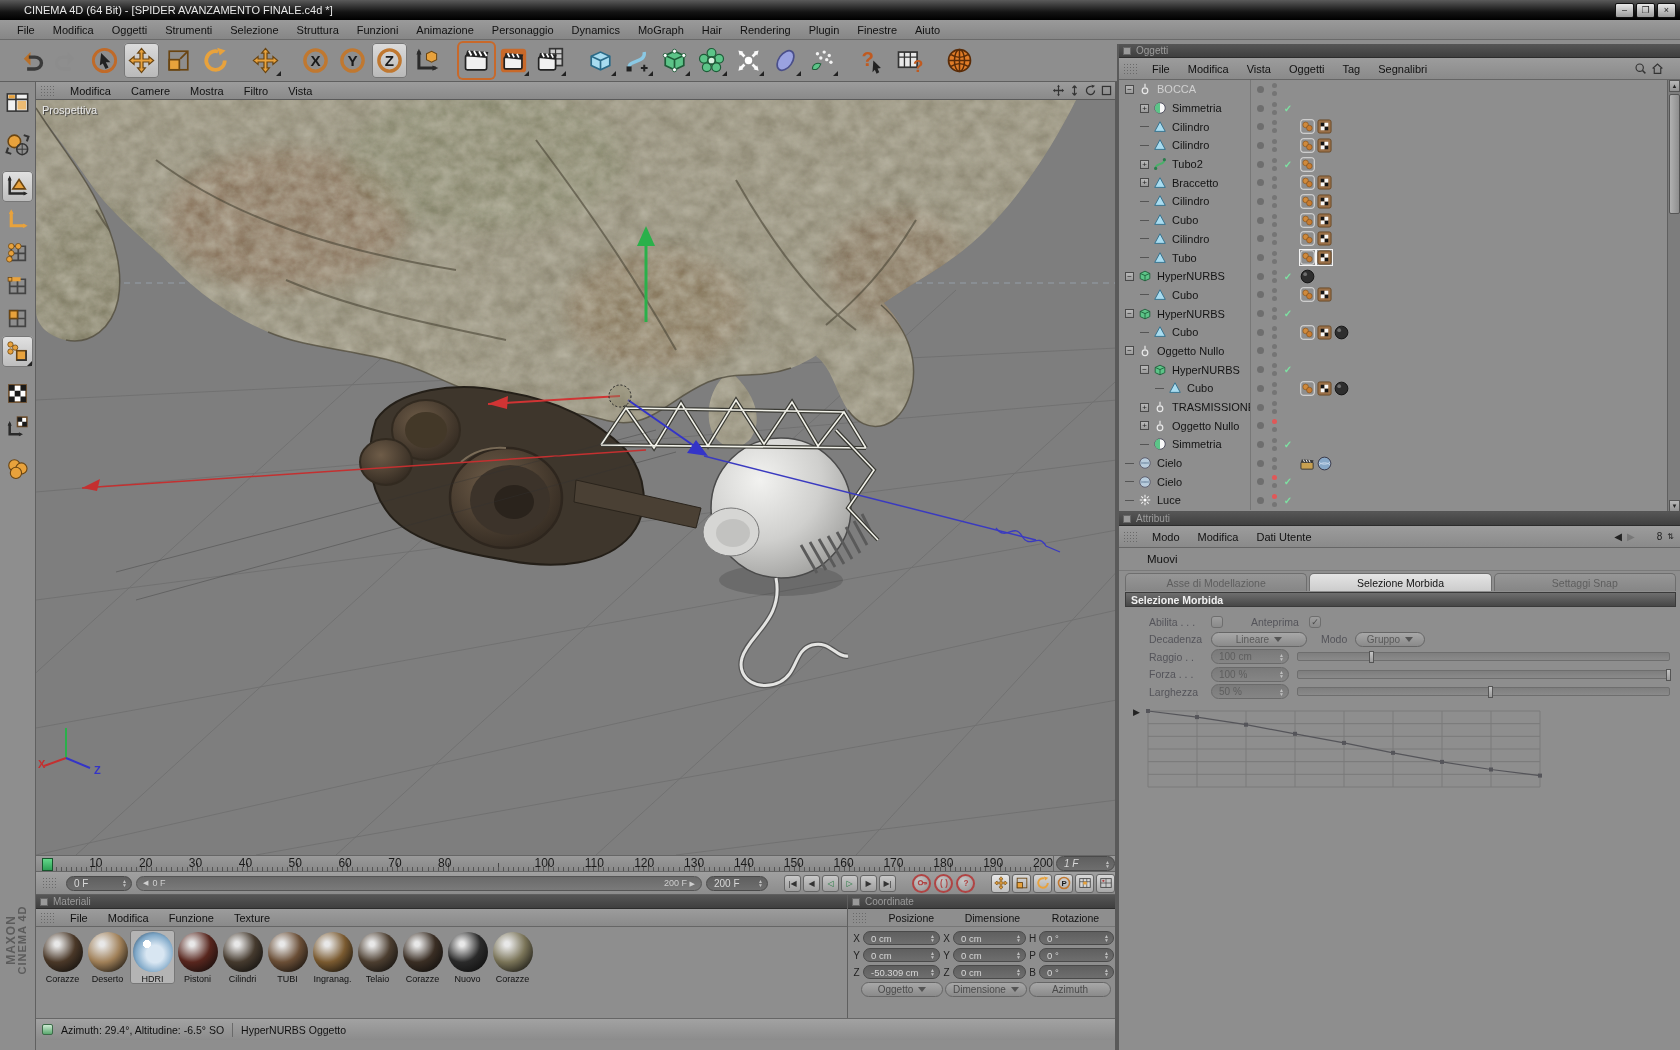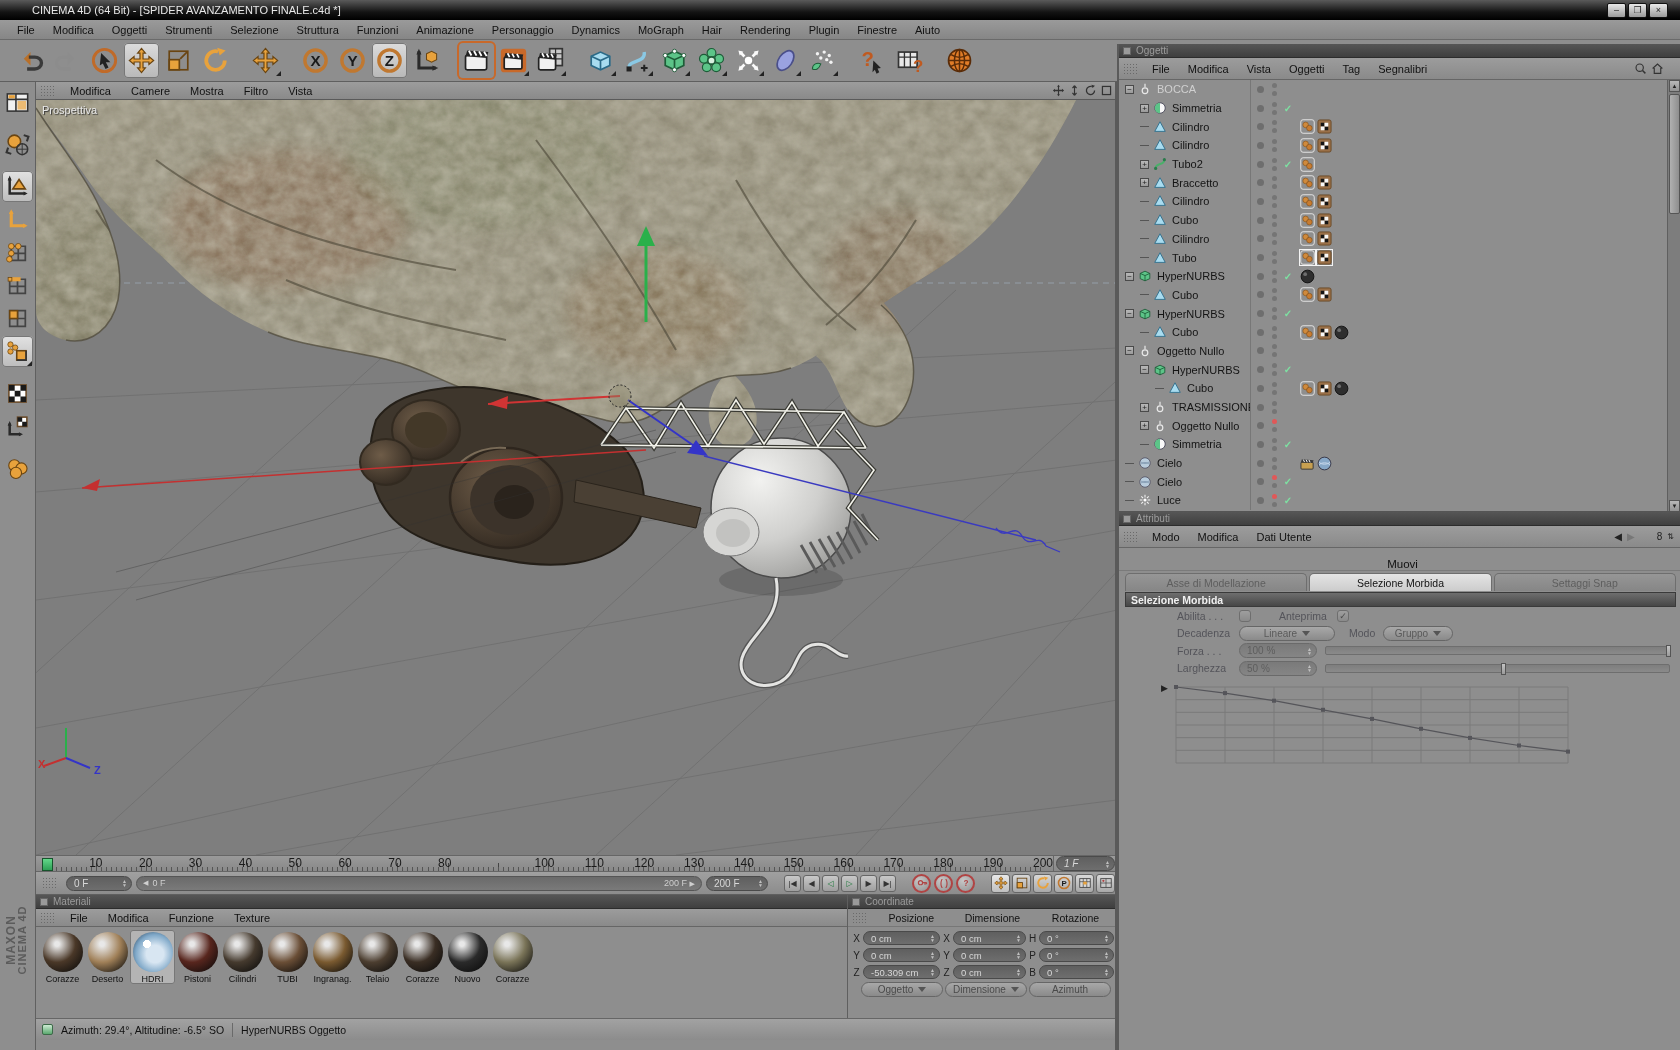--- a/index.html
+++ b/index.html
@@ -1,20 +1,20 @@
 <!DOCTYPE html>
 <html><head>
 <meta charset="utf-8">
 <style>
   html,body{margin:0;padding:0;background:#4a4a4a;}
   *{box-sizing:border-box;font-family:"Liberation Sans",sans-serif;-webkit-user-select:none;user-select:none;}
   #app{position:relative;width:1680px;height:1050px;background:#8e8e8e;overflow:hidden;font-size:11px;color:#1a1a1a;}
   .abs{position:absolute;}
   
-  #titlebar{left:0;top:0;width:1680px;height:20px;background:linear-gradient(#5a5a5a,#141414 60%,#000);display:flex;align-items:center;padding:0 12px;color:#e8e8e8;font-size:11px;}
+  #titlebar{left:0;top:0;width:1680px;height:20px;background:linear-gradient(#5a5a5a,#141414 60%,#000);display:flex;align-items:center;padding:0 4px;color:#e8e8e8;font-size:11px;}
   #titlebar .icon{width:14px;height:14px;margin-right:6px;}
   .winbtns{margin-left:auto;display:flex;gap:2px;}
   .winbtn{width:19px;height:15px;background:linear-gradient(#e8e8e8,#9a9a9a);border:1px solid #111;border-radius:2px;font-size:9px;line-height:12px;text-align:center;color:#222;}
   
   #menubar{left:0;top:20px;width:1680px;height:20px;background:linear-gradient(#9a9a9a,#868686);border-bottom:1px solid #6a6a6a;display:flex;align-items:center;padding-left:8px;}
   .menu-item{padding:2px 9px;color:#111;}
   
   #toolbar{left:0;top:40px;width:1680px;height:42px;background:#8e8e8e;border-bottom:1px solid #5f5f5f;display:flex;align-items:center;padding-left:12px;}
   .tbtn{position:relative;width:35px;height:35px;display:flex;align-items:center;justify-content:center;border-radius:4px;margin:0 1px;}
   .tbtn .icon{width:27px;height:27px;display:block;}
@@ -112,28 +112,28 @@
   .otags{display:flex;gap:2px;align-items:center;}
   .ttag{width:15px;height:15px;}
   .ttag.sel{outline:1px solid #f4f4f4;}
   #omscroll{position:absolute;right:0;top:0;width:13px;height:432px;background:#7d7d7d;border-left:1px solid #5f5f5f;}
   #omscroll .sarr{position:absolute;left:1px;width:11px;height:12px;background:linear-gradient(#b8b8b8,#929292);border:1px solid #555;font-size:6px;text-align:center;line-height:10px;color:#222;}
   #omscroll .thumb{position:absolute;left:1px;top:14px;width:11px;height:120px;background:linear-gradient(90deg,#b0b0b0,#8e8e8e);border:1px solid #555;border-radius:2px;}
   
   #attr-menu{display:flex;align-items:center;height:22px;background:linear-gradient(#9c9c9c,#8a8a8a);border-bottom:1px solid #666;}
   #attr-menu .menu-item{padding:1px 9px;}
   #attr-mright{margin-left:auto;display:flex;align-items:center;gap:5px;padding-right:6px;color:#222;font-size:10px;}
-  #toolrow{display:flex;align-items:center;height:23px;padding-left:6px;gap:6px;border-bottom:1px solid #7a7a7a;flex-direction:column;}
+  #toolrow{display:flex;align-items:center;height:23px;padding-left:6px;gap:6px;border-bottom:1px solid #7a7a7a;}
   #toolrow .icon{width:16px;height:16px;}
   #toolrow .tname{font-size:11.5px;color:#111;}
   #tabs{display:flex;gap:2px;padding:2px 4px 0 6px;height:20px;}
   .tab{flex:1;border:1px solid #6e6e6e;border-bottom:none;border-radius:5px 5px 0 0;background:linear-gradient(#969696,#868686);color:#5e5e5e;font-size:10.5px;display:flex;align-items:center;justify-content:center;}
   .tab.active{background:linear-gradient(#e4e4e4,#ccc);color:#111;}
   #sectionbar{height:15px;margin:1px 4px 0 6px;background:linear-gradient(#6e6e6e,#474747);border:1px solid #3a3a3a;color:#f0f0f0;font-weight:bold;font-size:10.5px;display:flex;align-items:center;padding:0 5px;}
-  #attr-body{padding-top:0;margin-left:28px;}
+  #attr-body{padding-top:6px;}
   .arow{display:flex;align-items:center;height:17.5px;padding-left:30px;font-size:10.5px;color:#54545a;}
   .alab{flex:none;}
   .cb{flex:none;width:12px;height:12px;border:1px solid #6e6e6e;border-radius:3px;background:linear-gradient(#9e9e9e,#8a8a8a);font-size:9px;line-height:11px;text-align:center;color:#4a4a4a;}
   .sp{flex:none;}
   .arow .pill{color:#5a5a5a;}
   .arow .fld{background:linear-gradient(#7a7a7a,#858585);border-color:#6a6a6a;color:#5e5e5e;}
   .track{flex:1;height:9px;margin:0 10px 0 8px;background:linear-gradient(#7e7e7e,#8a8a8a);border:1px solid #6e6e6e;border-radius:2px;position:relative;}
   .handle{position:absolute;top:-2px;width:5px;height:12px;background:linear-gradient(#c4c4c4,#9a9a9a);border:1px solid #555;}
   #curveblock{display:flex;padding:6px 10px 0 14px;gap:4px;}
   #curveblock .tri{color:#222;font-size:9px;padding-top:0px;}
@@ -1694,20 +1694,30 @@
             <span class="dn"></span>
           </span>
           <span class="sp" style="width: 14px;"></span>
           <span class="alab" style="width: 34px;">Modo</span>
           <span class="pill" style="width: 70px;">
             <span>Gruppo</span>
             <span class="dn"></span>
           </span>
         </div>
         <div class="arow">
+          <span class="alab" style="width: 62px;">Raggio . .</span>
+          <span class="fld" style="width: 78px;">
+            <span>100 cm</span>
+            <span class="spin">▲<br>▼</span>
+          </span>
+          <span class="track">
+            <span class="handle" style="left: calc(20% - 3px);"></span>
+          </span>
+        </div>
+        <div class="arow">
           <span class="alab" style="width: 62px;">Forza . . .</span>
           <span class="fld" style="width: 78px;">
             <span>100 %</span>
             <span class="spin">▲<br>▼</span>
           </span>
           <span class="track">
             <span class="handle" style="left: calc(100% - 3px);"></span>
           </span>
         </div>
         <div class="arow">

